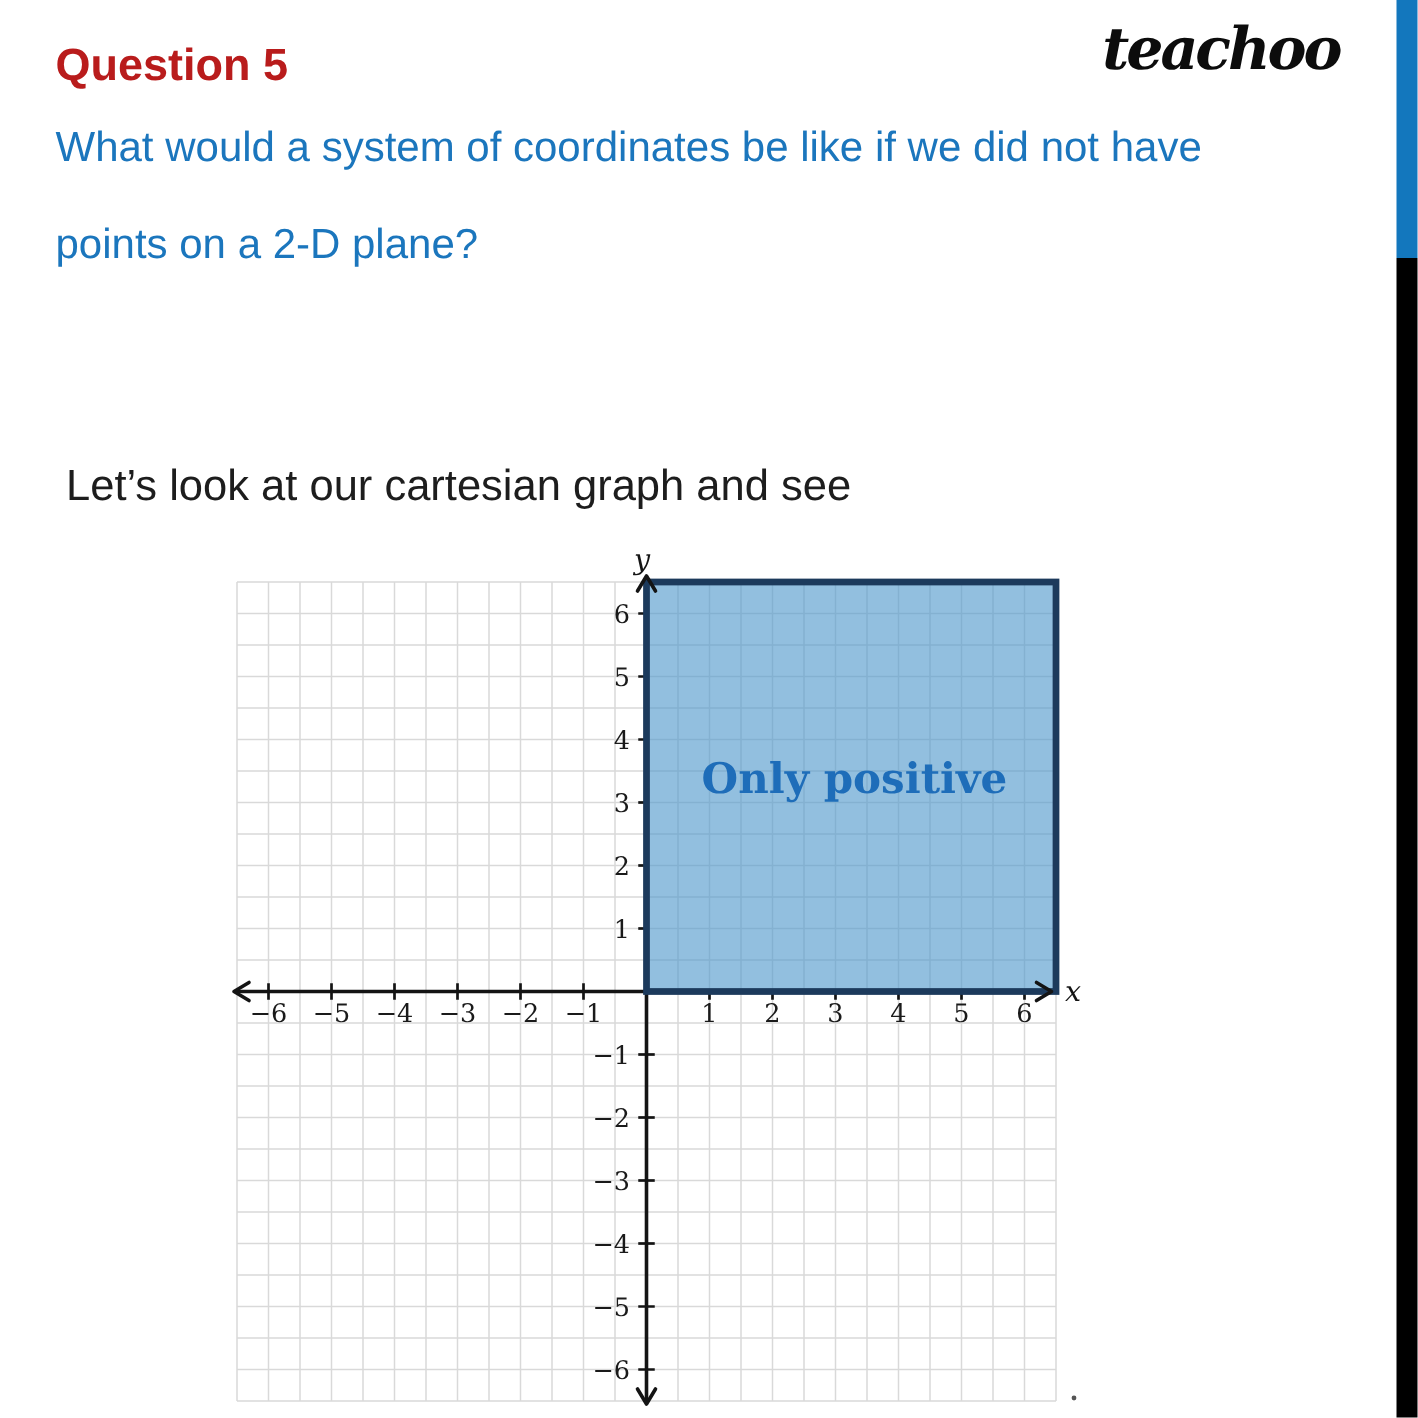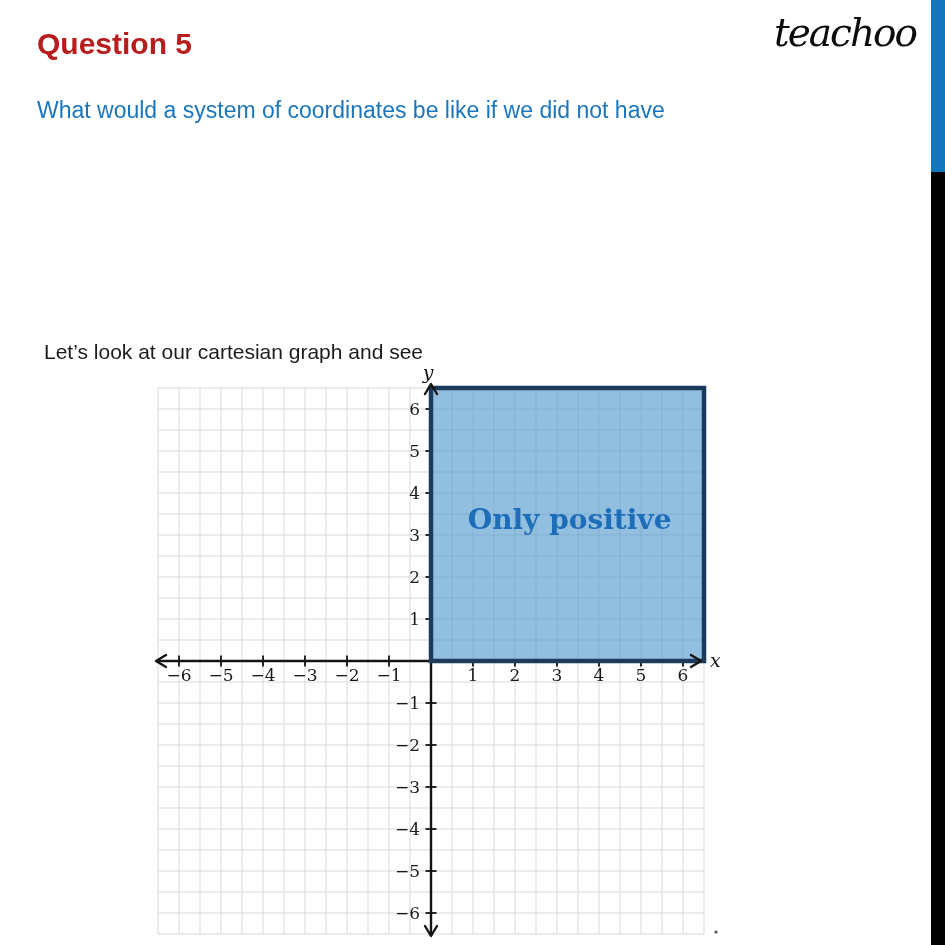--- a/index.html
+++ b/index.html
@@ -8,50 +8,51 @@
     background: #ffffff;
     font-family: "Liberation Sans", sans-serif;
     position: relative;
     overflow: hidden;
   }
   .title {
     position: absolute; left: 37px; top: 27px;
     font-size: 30px; font-weight: 700; color: #0e6fb8;
   }
   .logo {
-    position: absolute; right: 29px; top: 10px;
+    position: absolute; right: 52px; top: 10px;
     font-family: "DejaVu Serif", serif;
-    font-style: italic; font-weight: 400;
+    font-style: italic; font-weight: 700;
     font-size: 39px; color: #0c0c0c; letter-spacing: -2px;
   }
   .question {
-    position: absolute; left: 37px; top: 78px; width: 880px;
-    font-size: 23px; color: #1b76bd; line-height: 65px;
+    position: absolute; left: 37px; top: 65px; width: 880px;
+    font-size: 28px; color: #1b76bd; line-height: 65px;
     white-space: nowrap;
   }
   .note {
-    position: absolute; left: 44px; top: 340px;
-    font-size: 21px; color: #1d1d1d;
+    position: absolute; left: 44px; top: 308px;
+    font-size: 29px; color: #1d1d1d;
   }
   .accent-bar { position: absolute; right: 0; width: 14px; }
   .accent-bar.blue  { top: 0;     height: 172px; }
   .accent-bar.black { top: 172px; height: 773px; }
   #graph { position: absolute; left: 150px; top: 365px; }
 </style>
 </head>
 <body>
 
 <div>
 
   <div class="title" style="color: #b91c1c;">Question 5</div>
 
   <div class="logo">teachoo</div>
 
   <div class="question" style="color: rgb(27, 118, 189);">
     <div>What would a system of coordinates be like if we did not have</div>
+    <div>points on a 2-D plane?</div>
   </div>
 
   <div class="note">Let’s look at our cartesian graph and see</div>
 
   <svg id="graph" width="575" height="580" viewBox="0 0 575 580">
       <g stroke="#d9d9d9" stroke-width="1">
         <line x1="8" y1="23" x2="8" y2="569"></line>
         <line x1="29" y1="23" x2="29" y2="569"></line>
         <line x1="50" y1="23" x2="50" y2="569"></line>
         <line x1="71" y1="23" x2="71" y2="569"></line>

